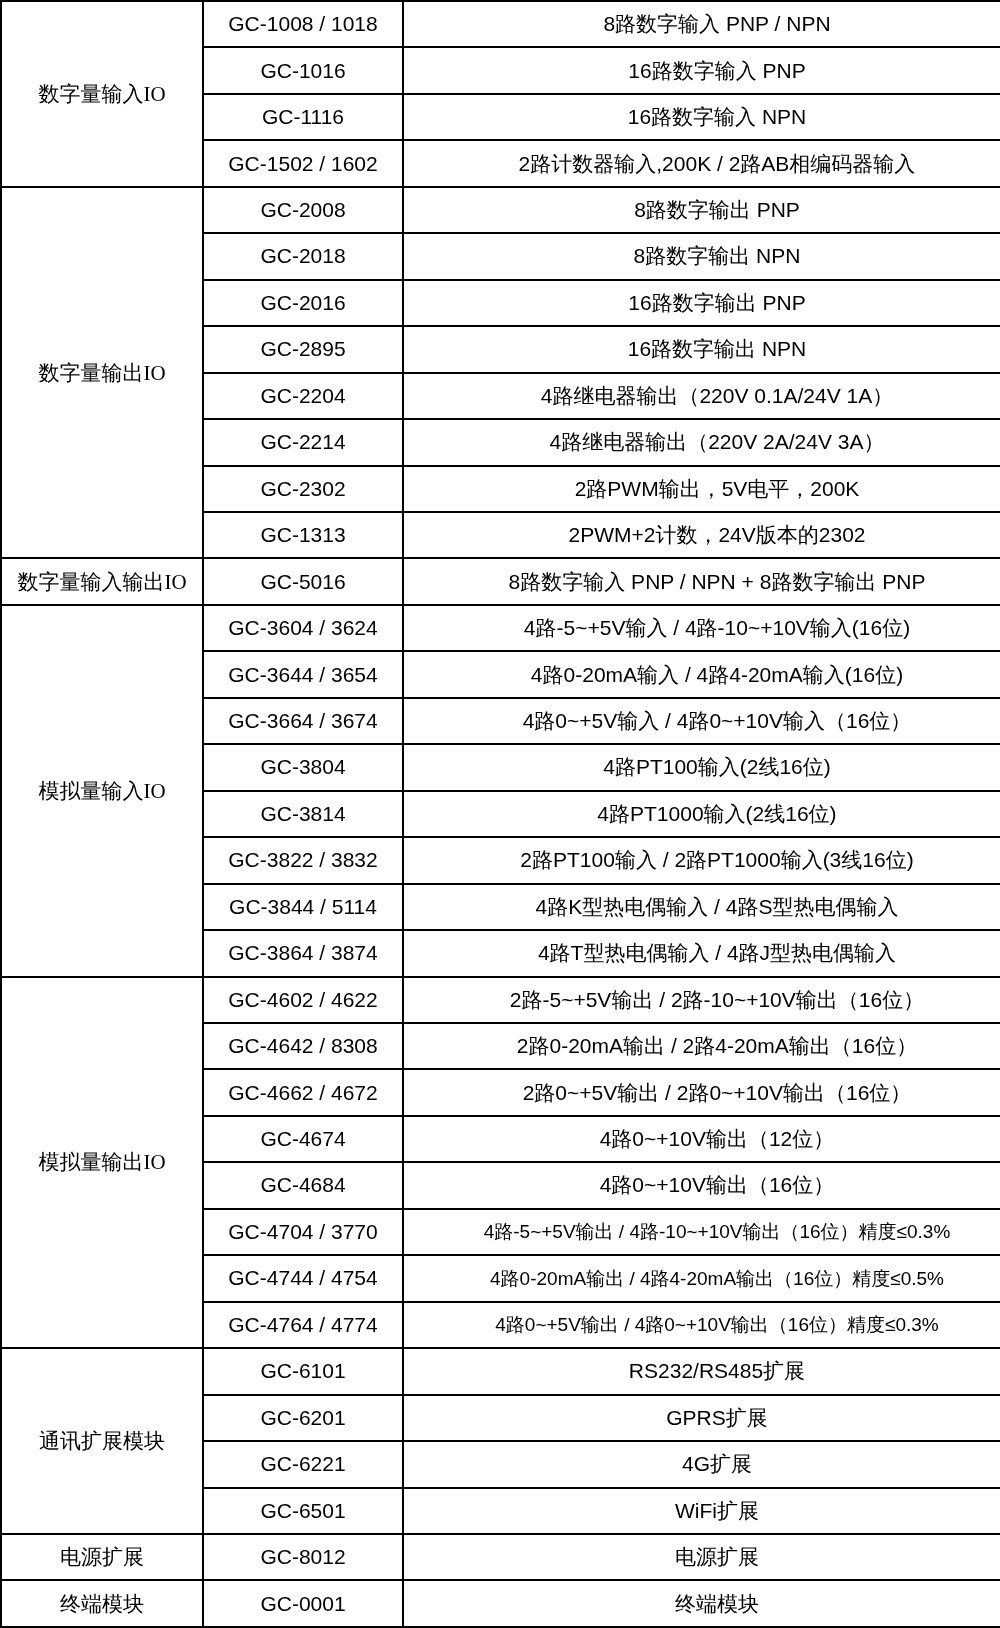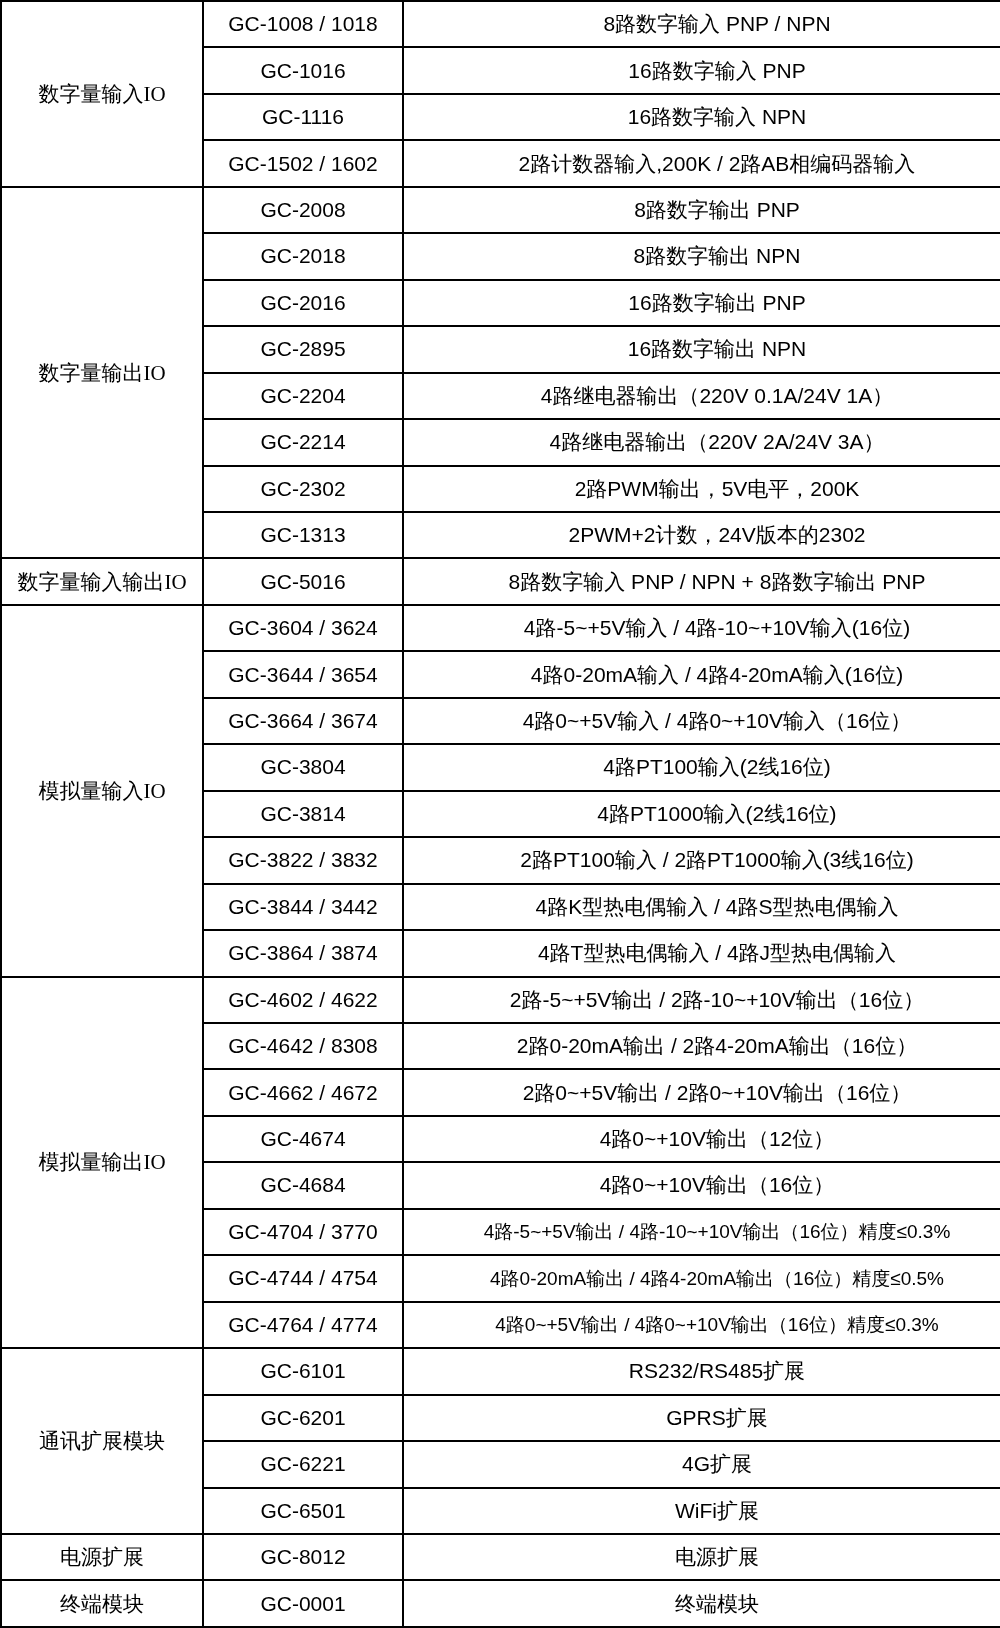--- a/index.html
+++ b/index.html
@@ -136,21 +136,21 @@
         </tr>
         <tr>
           <td class="model">GC-3814</td>
           <td class="desc">4路PT1000输入(2线16位)</td>
         </tr>
         <tr>
           <td class="model">GC-3822 / 3832</td>
           <td class="desc">2路PT100输入 / 2路PT1000输入(3线16位)</td>
         </tr>
         <tr>
-          <td class="model">GC-3844 / 3442</td>
+          <td class="model">GC-3844 / 5114</td>
           <td class="desc">4路K型热电偶输入 / 4路S型热电偶输入</td>
         </tr>
         <tr>
           <td class="model">GC-3864 / 3874</td>
           <td class="desc">4路T型热电偶输入 / 4路J型热电偶输入</td>
         </tr>
         <tr>
           <td class="cat" rowspan="8">模拟量输出IO</td>
           <td class="model">GC-4602 / 4622</td>
           <td class="desc">2路-5~+5V输出 / 2路-10~+10V输出（16位）</td>

